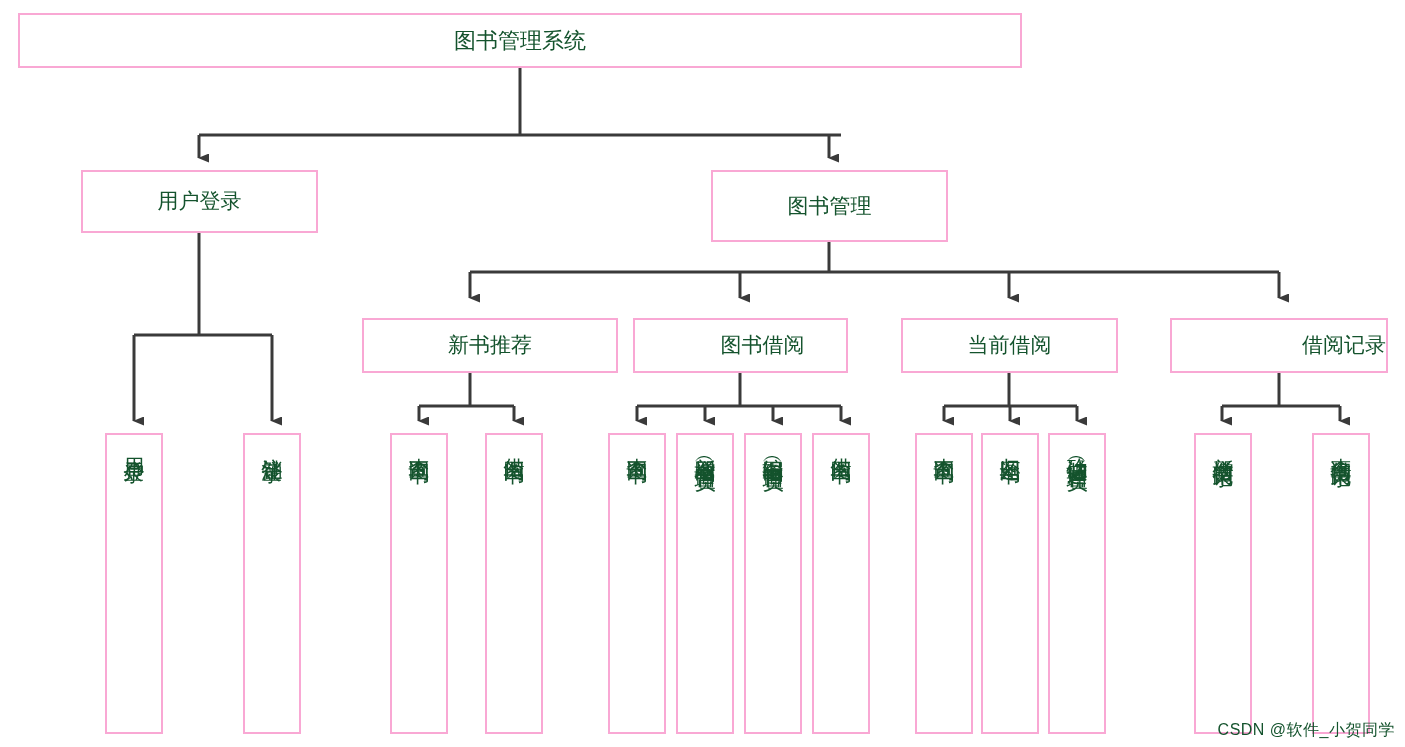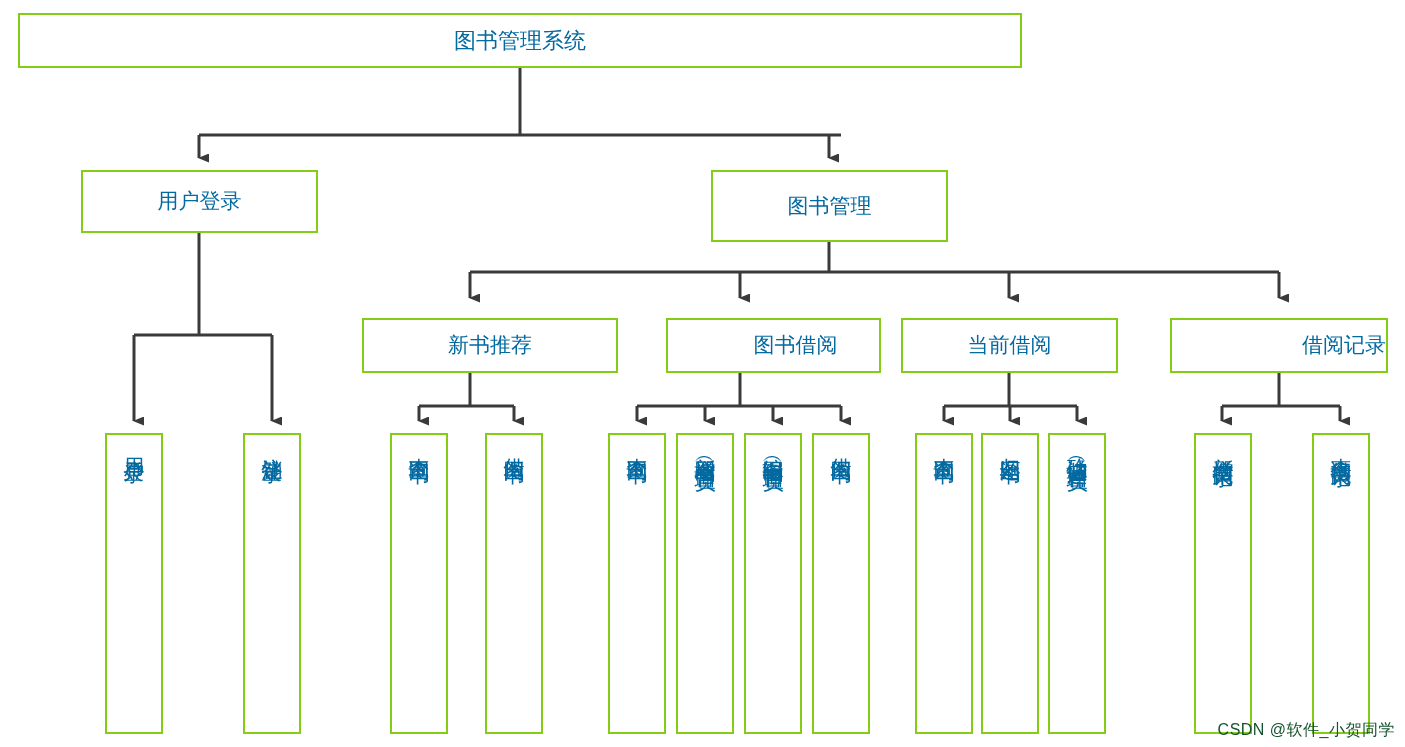--- a/index.html
+++ b/index.html
@@ -23,25 +23,25 @@
     left: 0;
     top: 0;
     width: 1405px;
     height: 747px;
     pointer-events: none;
   }
   .node {
     position: absolute;
     box-sizing: border-box;
     background: #ffffff;
-    border: 2px solid #84cc16;
+    border: 2px solid #f9a8d4;
     display: flex;
     align-items: center;
     justify-content: center;
-    color: #0369a1;
+    color: #14532d;
     z-index: 2;
   }
   .node .label {
     display: block;
     text-align: center;
     line-height: 1.18;
     white-space: nowrap;
   }
   .node.horizontal .label {
     font-size: 21px;
@@ -135,21 +135,21 @@
   <div class="node horizontal" style="left:81px; top:170px; width:237px; height:63px;">
     <span class="label">用户登录</span>
   </div>
   <div class="node horizontal" style="left:711px; top:170px; width:237px; height:72px;">
     <span class="label">图书管理</span>
   </div>
 
   <div class="node horizontal" style="left:362px; top:318px; width:256px; height:55px;">
     <span class="label">新书推荐</span>
   </div>
-  <div class="node horizontal" style="left:666px; top:318px; width:215px; height:55px;padding-left:44px;">
+  <div class="node horizontal" style="left:633px; top:318px; width:215px; height:55px;padding-left:44px;">
     <span class="label">图书借阅</span>
   </div>
   <div class="node horizontal" style="left:901px; top:318px; width:217px; height:55px;">
     <span class="label">当前借阅</span>
   </div>
   <div class="node horizontal" style="left:1170px; top:318px; width:218px; height:55px;justify-content:flex-end;">
     <span class="label">借阅记录</span>
   </div>
 
   <div class="node vertical" style="left:105px; top:433px; width:58px; height:301px;">

